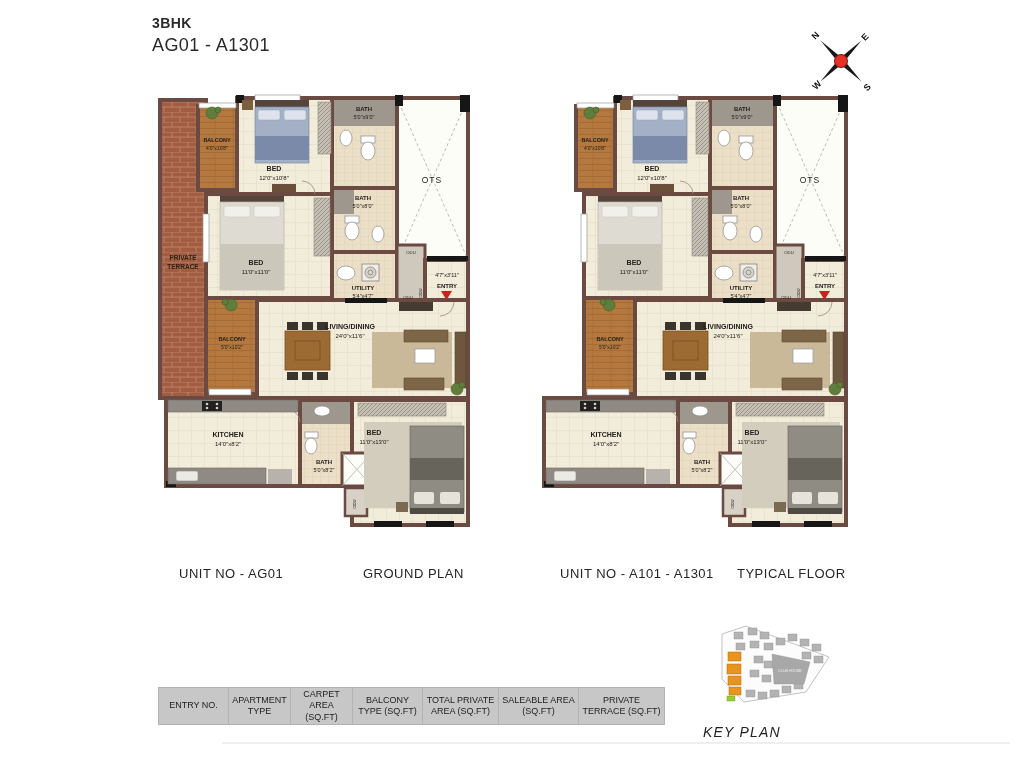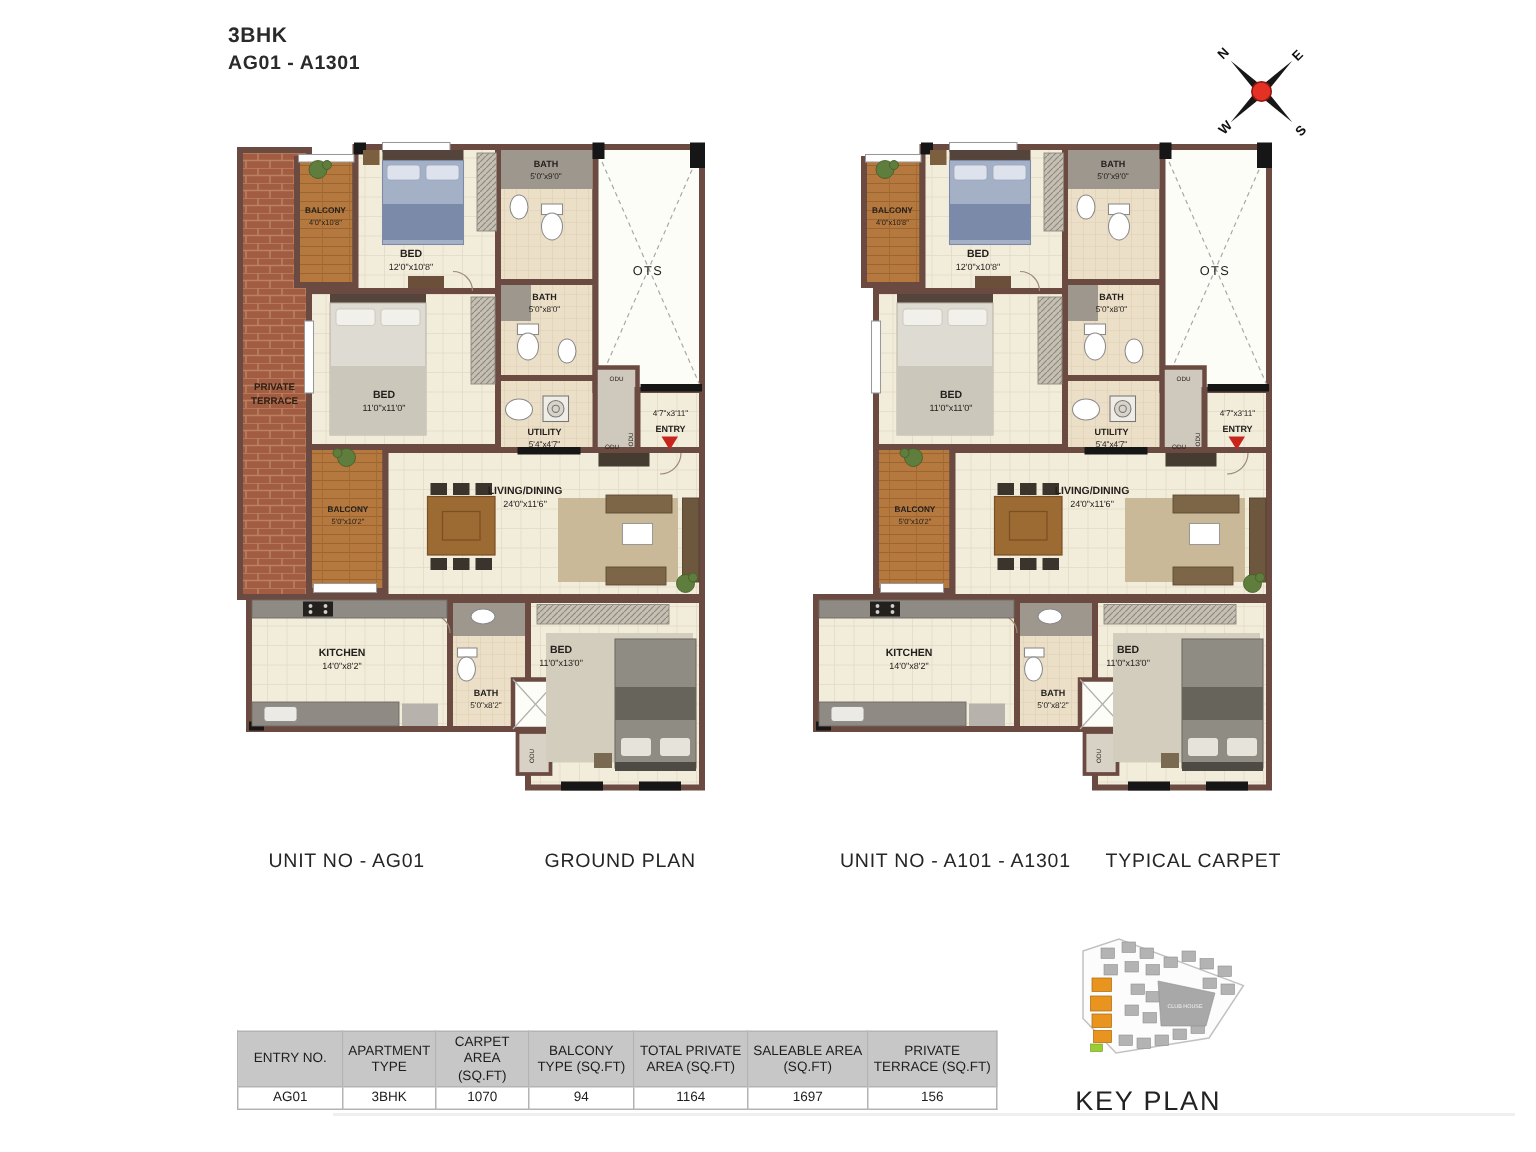--- a/index.html
+++ b/index.html
@@ -6,39 +6,39 @@
   body{
     width:1024px;height:768px;position:relative;overflow:hidden;
     background:#ffffff;
     font-family:"Liberation Sans", sans-serif;
     color:#2b2b2b;
   }
   .abs{position:absolute;}
   
   .title-block{left:152px;top:14px;line-height:1.35;}
   .title-line1{font-size:14px;font-weight:600;letter-spacing:.4px;color:#2a2a2a;}
-  .title-line2{font-size:13px;font-weight:700;letter-spacing:.4px;color:#2a2a2a;}
+  .title-line2{font-size:18px;font-weight:400;letter-spacing:.4px;color:#2a2a2a;}
   
   .plan-slot{width:320px;height:440px;}
   .plan-a{left:152px;top:92px;}
   .plan-b{left:530px;top:92px;}
   .plan-svg{width:320px;height:440px;display:block;}
   
   .unit-label{font-size:13px;font-weight:500;letter-spacing:.5px;color:#262626;white-space:nowrap;}
   
   .area-table-wrap{left:158px;top:687px;width:506px;}
   table.area-table{border-collapse:collapse;width:506px;table-layout:fixed;}
   table.area-table th, table.area-table td{
     border:1px solid #b3b3b3;font-size:9px;text-align:center;
     padding:1px 2px;line-height:1.25;color:#1d1d1d;font-weight:normal;
   }
   table.area-table th{background:#c7c7c7;height:24px;}
   table.area-table td{height:12px;background:#ffffff;}
   
-  .keyplan-label{font-size:18px;font-weight:500;letter-spacing:1.2px;color:#222;text-align:center;}
+  .keyplan-label{font-size:14px;font-weight:500;letter-spacing:1.2px;color:#222;font-style:italic;}
   .footer-line{left:222px;top:742px;width:788px;height:2px;background:#efefef;}
   svg text{font-family:"Liberation Sans", sans-serif;}
 </style>
 </head>
 <body>
 
 <svg width="0" height="0" style="position:absolute" aria-hidden="true">
   <defs>
     <pattern id="tilep" width="13" height="13" patternUnits="userSpaceOnUse">
       <rect width="13" height="13" fill="#f2ecdb"></rect>
@@ -437,21 +437,21 @@
     <text x="204" y="412" font-size="4.2" text-anchor="middle" transform="rotate(-90,204,412)">ODU</text>
   </g>
 
   <polygon points="289,199 300,199 294.5,208" fill="#c8241e"></polygon>
 </svg>
 </div>
 
 <div class="abs unit-label" style="left:179px;top:566px">UNIT NO - AG01</div>
 <div class="abs unit-label" style="left:363px;top:566px">GROUND PLAN</div>
 <div class="abs unit-label" style="left:560px;top:566px">UNIT NO - A101 - A1301</div>
-<div class="abs unit-label" style="left:737px;top:566px">TYPICAL CARPET</div>
+<div class="abs unit-label" style="left:737px;top:566px">TYPICAL FLOOR</div>
 
 <div class="abs area-table-wrap">
   <table class="area-table">
     <colgroup>
       <col style="width:70px">
         <col style="width:62px">
         <col style="width:62px">
       <col style="width:70px">
         <col style="width:76px">
         <col style="width:80px">
@@ -462,29 +462,20 @@
           <th>ENTRY NO.</th>
           <th>APARTMENT TYPE</th>
           <th>CARPET AREA (SQ.FT)</th>
           <th>BALCONY TYPE (SQ.FT)</th>
           <th>TOTAL PRIVATE AREA (SQ.FT)</th>
           <th>SALEABLE AREA (SQ.FT)</th>
           <th>PRIVATE TERRACE (SQ.FT)</th>
         </tr>
       </thead>
     <tbody id="area-table-body">
-        <tr>
-          <td>AG01</td>
-          <td>3BHK</td>
-          <td>1070</td>
-          <td>94</td>
-          <td>1164</td>
-          <td>1697</td>
-          <td>156</td>
-        </tr>
       </tbody>
   </table>
 </div>
 
 <svg class="abs" style="left:698px;top:612px" width="175" height="112" viewBox="0 0 175 112">
   <polygon points="24,22 48,14 131,45 108,80 46,90 24,67" fill="#fcfcfc" stroke="#c2c2c2" stroke-width="1"></polygon>
   <g fill="#b3b3b3" stroke="#8f8f8f" stroke-width="0.4">
     <rect x="36" y="20" width="9" height="7"></rect>
       <rect x="50" y="16" width="9" height="7"></rect>
       <rect x="62" y="20" width="9" height="7"></rect>

